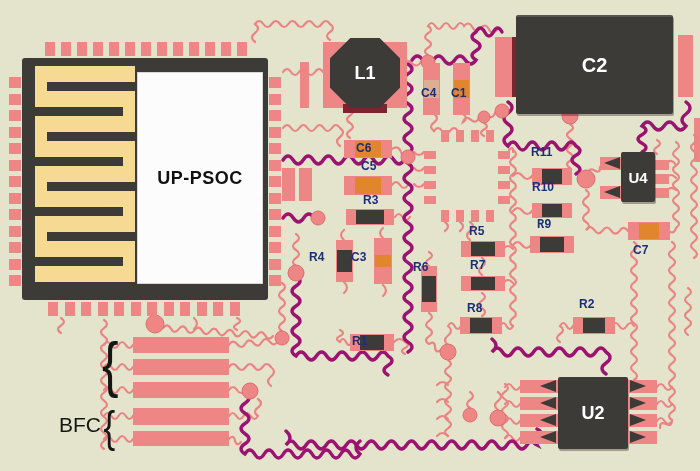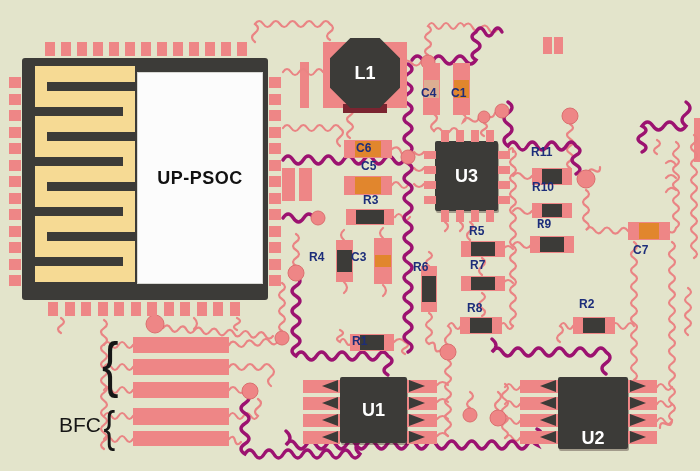--- a/index.html
+++ b/index.html
@@ -243,76 +243,66 @@
     </div>
 
   <div class="cmp" style="left:323px;top:38px;width:84px;height:80px;">
     <div class="pad" style="left:0;top:4px;width:84px;height:66px;"></div>
     <div class="strip" style="left:20px;top:66px;width:44px;height:9px;"></div>
     <div class="octagon" style="left:7px;top:0;width:70px;height:70px;font-size:18px;">
       <span>L1</span>
     </div>
   </div>
 
+  <div class="cmp" style="left:495px;top:15px;width:198px;height:97px;">
+    <div class="pad" style="left:0;top:22px;width:18px;height:60px;"></div>
+    <div class="pad" style="left:183px;top:20px;width:15px;height:62px;"></div>
+    <div class="strip" style="left:17px;top:22px;width:5px;height:60px;"></div>
+    <div class="ic-body" style="left:21px;top:0;width:157px;height:97px;font-size:20px;border-top:2px solid #55534f;">
+      <span>C2</span>
+    </div>
+  </div>
 
   <div class="cmp" id="u3" style="left:424px;top:130px;width:86px;height:92px;">
-    <div class="ic-body" style="left:11px;top:11px;width:63px;height:70px;font-size:18px;">
-      <span>U3</span>
-    </div>
   <div style="position: absolute; left: 17px; top: 0px; width: 8px; height: 12px; background: rgb(238, 134, 134);"></div>
       <div style="position: absolute; left: 17px; top: 80px; width: 8px; height: 12px; background: rgb(238, 134, 134);"></div>
       <div style="position: absolute; left: 32px; top: 0px; width: 8px; height: 12px; background: rgb(238, 134, 134);"></div>
       <div style="position: absolute; left: 32px; top: 80px; width: 8px; height: 12px; background: rgb(238, 134, 134);"></div>
       <div style="position: absolute; left: 47px; top: 0px; width: 8px; height: 12px; background: rgb(238, 134, 134);"></div>
       <div style="position: absolute; left: 47px; top: 80px; width: 8px; height: 12px; background: rgb(238, 134, 134);"></div>
       <div style="position: absolute; left: 62px; top: 0px; width: 8px; height: 12px; background: rgb(238, 134, 134);"></div>
       <div style="position: absolute; left: 62px; top: 80px; width: 8px; height: 12px; background: rgb(238, 134, 134);"></div>
       <div style="position: absolute; left: 0px; top: 21px; width: 12px; height: 8px; background: rgb(238, 134, 134);"></div>
       <div style="position: absolute; left: 74px; top: 21px; width: 12px; height: 8px; background: rgb(238, 134, 134);"></div>
       <div style="position: absolute; left: 0px; top: 36px; width: 12px; height: 8px; background: rgb(238, 134, 134);"></div>
       <div style="position: absolute; left: 74px; top: 36px; width: 12px; height: 8px; background: rgb(238, 134, 134);"></div>
       <div style="position: absolute; left: 0px; top: 51px; width: 12px; height: 8px; background: rgb(238, 134, 134);"></div>
       <div style="position: absolute; left: 74px; top: 51px; width: 12px; height: 8px; background: rgb(238, 134, 134);"></div>
       <div style="position: absolute; left: 0px; top: 66px; width: 12px; height: 8px; background: rgb(238, 134, 134);"></div>
       <div style="position: absolute; left: 74px; top: 66px; width: 12px; height: 8px; background: rgb(238, 134, 134);"></div>
     </div>
 
-
-  <div class="cmp" id="u1" style="left:303px;top:373px;width:134px;height:74px;">
-    <div class="ic-body" style="left:37px;top:4px;width:67px;height:66px;font-size:18px;">
-      <span>U1</span>
-    </div>
-  <div style="position: absolute; left: 0px; top: 7px; width: 37px; height: 13px; background: rgb(238, 134, 134);">
-        <span class="wedge left"></span>
-      </div>
-      <div style="position: absolute; left: 104px; top: 7px; width: 30px; height: 13px; background: rgb(238, 134, 134);">
-        <span class="wedge right"></span>
-      </div>
-      <div style="position: absolute; left: 0px; top: 24px; width: 37px; height: 13px; background: rgb(238, 134, 134);">
-        <span class="wedge left"></span>
-      </div>
-      <div style="position: absolute; left: 104px; top: 24px; width: 30px; height: 13px; background: rgb(238, 134, 134);">
-        <span class="wedge right"></span>
-      </div>
-      <div style="position: absolute; left: 0px; top: 41px; width: 37px; height: 13px; background: rgb(238, 134, 134);">
-        <span class="wedge left"></span>
-      </div>
-      <div style="position: absolute; left: 104px; top: 41px; width: 30px; height: 13px; background: rgb(238, 134, 134);">
-        <span class="wedge right"></span>
-      </div>
-      <div style="position: absolute; left: 0px; top: 58px; width: 37px; height: 13px; background: rgb(238, 134, 134);">
-        <span class="wedge left"></span>
-      </div>
-      <div style="position: absolute; left: 104px; top: 58px; width: 30px; height: 13px; background: rgb(238, 134, 134);">
-        <span class="wedge right"></span>
-      </div>
-    </div>
+  <div class="cmp" style="left:600px;top:150px;width:78px;height:55px;">
+    <div class="pad" style="left:0;top:7px;width:22px;height:13px;">
+        <span class="wedge left" style="top:0;"></span>
+      </div>
+    <div class="pad" style="left:0;top:36px;width:22px;height:13px;">
+        <span class="wedge left" style="top:0;"></span>
+      </div>
+    <div class="pad" style="left:55px;top:10px;width:14px;height:10px;"></div>
+    <div class="pad" style="left:55px;top:24px;width:14px;height:10px;"></div>
+    <div class="pad" style="left:55px;top:38px;width:14px;height:10px;"></div>
+    <div class="ic-body" style="left:21px;top:2px;width:34px;height:50px;font-size:15px;">
+      <span>U4</span>
+    </div>
+  </div>
+
 
   <div class="cmp" id="u2" style="left:515px;top:373px;width:145px;height:80px;">
-    <div class="ic-body" style="left:43px;top:4px;width:70px;height:72px;font-size:18px;align-items:flex-end;">
+    <div class="ic-body" style="left:43px;top:4px;width:70px;height:72px;font-size:18px;">
       <span>U2</span>
     </div>
   <div style="position: absolute; left: 5px; top: 7px; width: 38px; height: 13px; background: rgb(238, 134, 134);">
         <span class="wedge left"></span>
       </div>
       <div style="position: absolute; left: 113px; top: 7px; width: 29px; height: 13px; background: rgb(238, 134, 134);">
         <span class="wedge right"></span>
       </div>
       <div style="position: absolute; left: 5px; top: 24px; width: 38px; height: 13px; background: rgb(238, 134, 134);">
         <span class="wedge left"></span>

